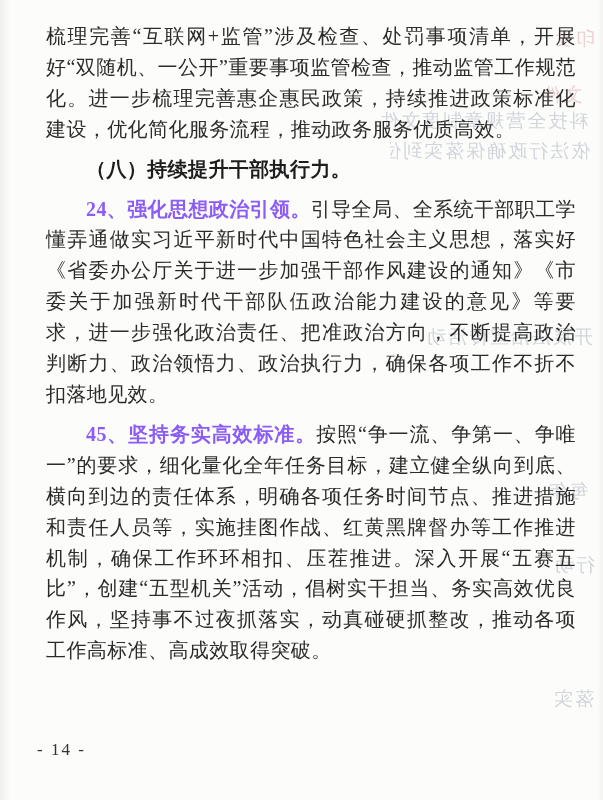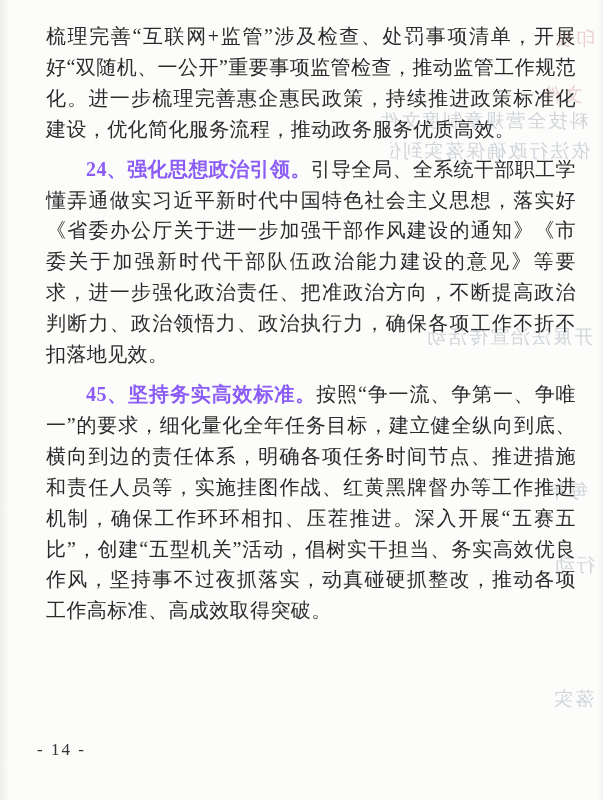--- a/index.html
+++ b/index.html
@@ -73,20 +73,23 @@
 <div class="ghost g5">行动</div>
 <div class="ghost g6">落实</div>
 <div class="ghost pink g7">印发</div>
 
 <div class="page">
 
   <p class="continuation">
     <span>梳理完善“互联网+监管”涉及检查、处罚事项清单，开展好“双随机、一公开”重要事项监管检查，推动监管工作规范化。进一步梳理完善惠企惠民政策，持续推进政策标准化建设，优化简化服务流程，推动政务服务优质高效。</span>
   </p>
 
+  <p class="heading">
+    <span>（八）持续提升干部执行力。</span>
+  </p>
 
   <p>
     <span class="lead">24、强化思想政治引领。</span><span>引导全局、全系统干部职工学懂弄通做实习近平新时代中国特色社会主义思想，落实好《省委办公厅关于进一步加强干部作风建设的通知》《市委关于加强新时代干部队伍政治能力建设的意见》等要求，进一步强化政治责任、把准政治方向，不断提高政治判断力、政治领悟力、政治执行力，确保各项工作不折不扣落地见效。</span>
   </p>
 
 
   <p>
     <span class="lead">45、坚持务实高效标准。</span><span>按照“争一流、争第一、争唯一”的要求，细化量化全年任务目标，建立健全纵向到底、横向到边的责任体系，明确各项任务时间节点、推进措施和责任人员等，实施挂图作战、红黄黑牌督办等工作推进机制，确保工作环环相扣、压茬推进。深入开展“五赛五比”，创建“五型机关”活动，倡树实干担当、务实高效优良作风，坚持事不过夜抓落实，动真碰硬抓整改，推动各项工作高标准、高成效取得突破。</span>
   </p>
 

